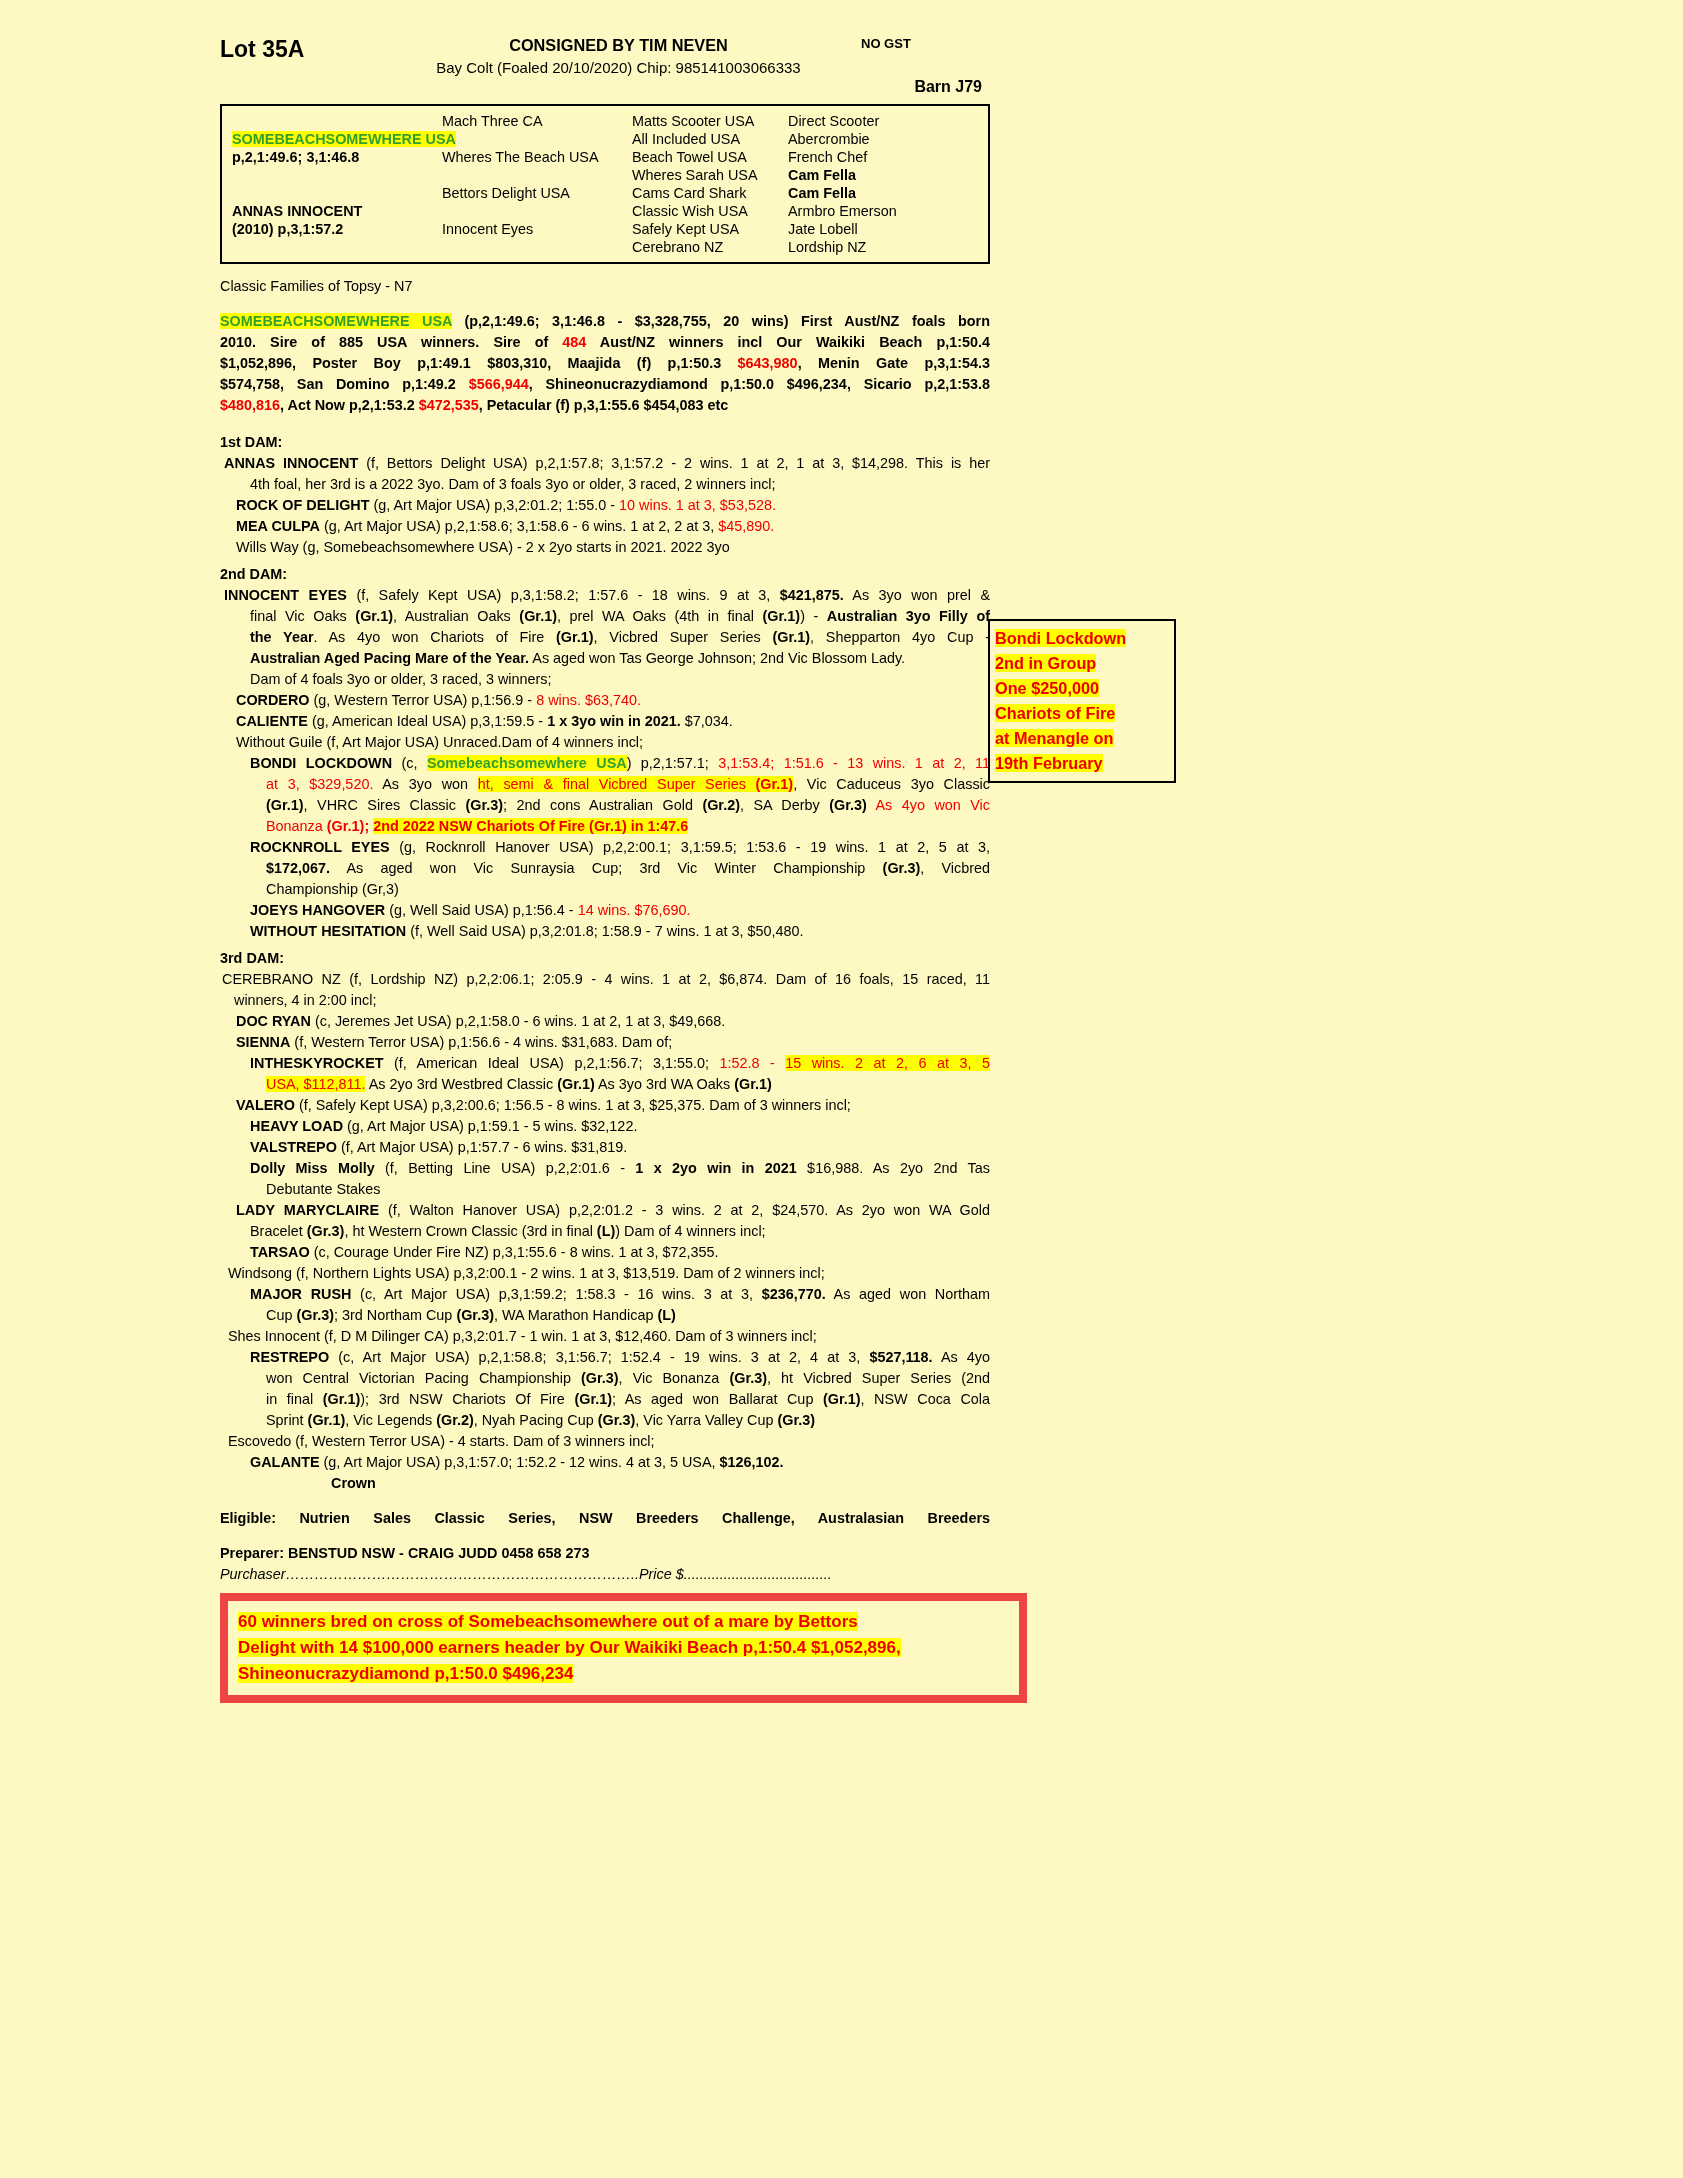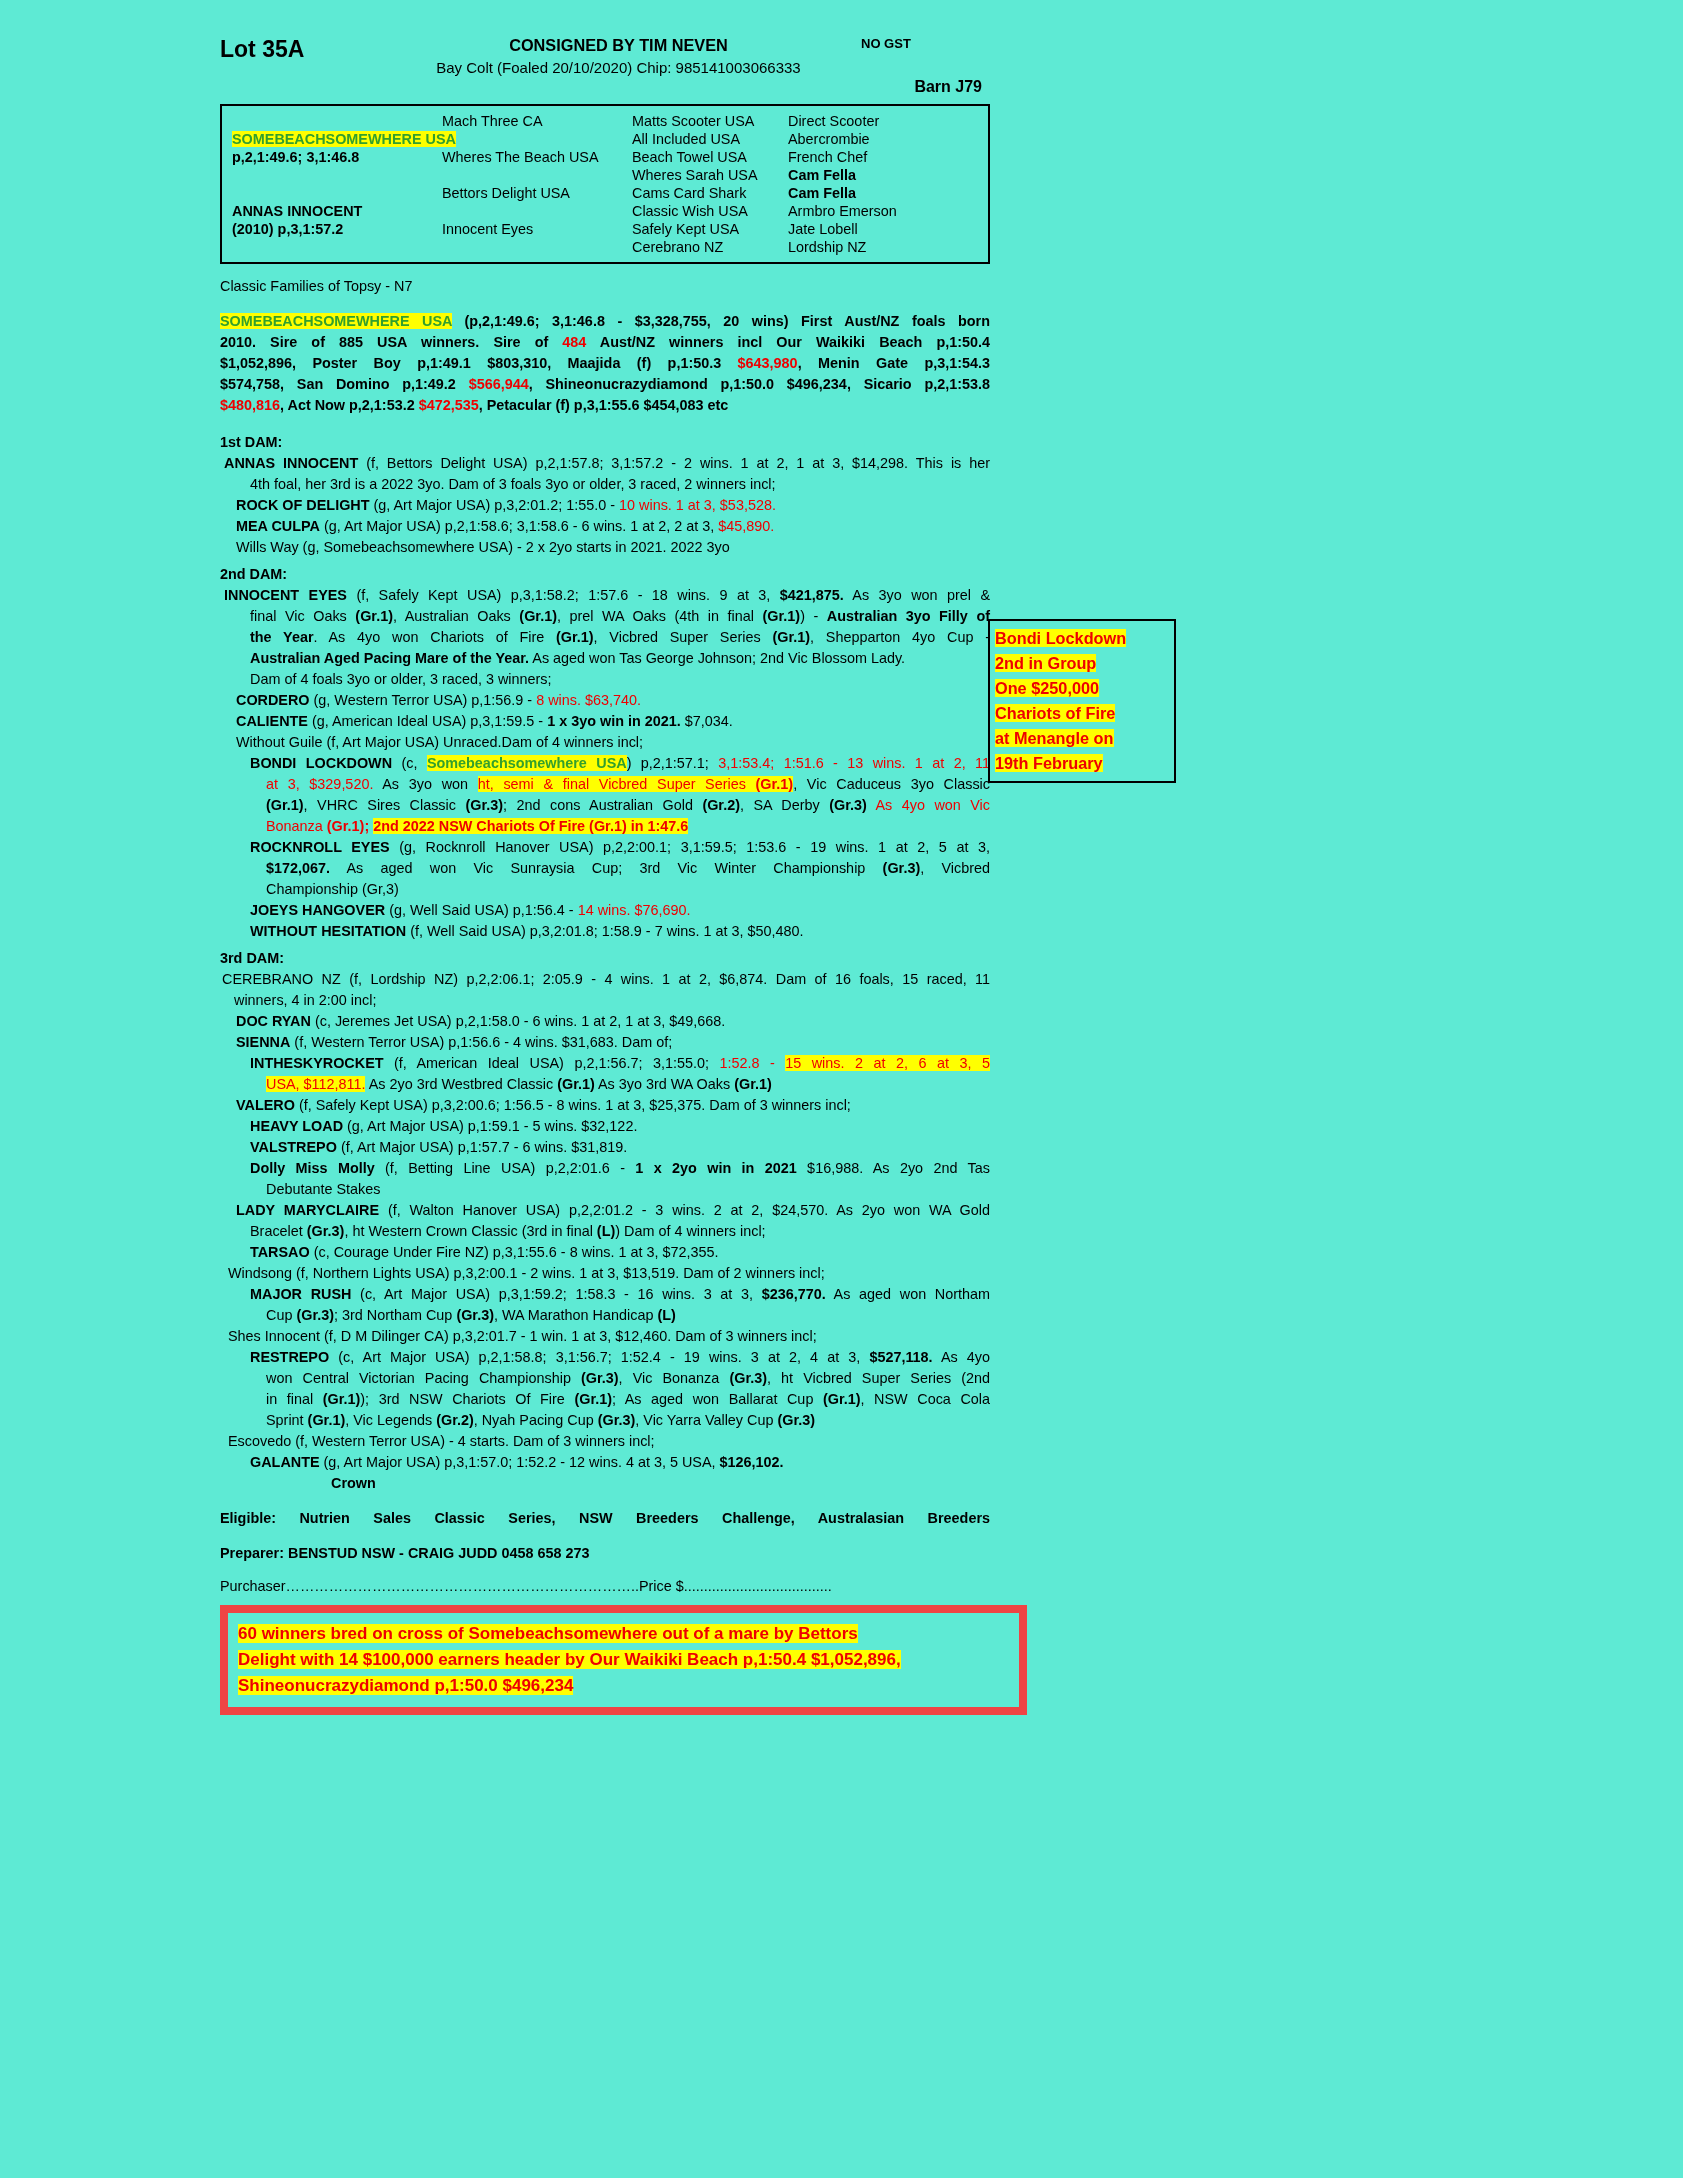--- a/index.html
+++ b/index.html
@@ -1,16 +1,16 @@
 <!DOCTYPE html>
 <html style="--highlight: #ffff00; --red: #ee0000; --green: #33a02c;"><head>
 <meta charset="utf-8">
 <style>
   html,body{margin:0;padding:0;background:#fff;}
-  .page{position:relative;width:1683px;height:2178px;background:#5eead4;
+  .page{position:relative;width:1683px;height:2178px;background:#fef9c3;
         font-family:"Liberation Sans",sans-serif;color:#000;overflow:hidden;}
   .content{position:absolute;left:220px;top:36px;width:770px;}
 
   
   .hdr-row1{display:flex;align-items:flex-start;}
   .lot{font-size:23px;font-weight:bold;width:168px;}
   .hdr-center{flex:1;text-align:center;}
   .consigned{font-size:16.3px;font-weight:bold;}
   .foal{font-size:15px;margin-top:4px;}
   .nogst{width:129px;font-size:13px;font-weight:bold;text-align:left;padding-left:12px;}
@@ -150,21 +150,21 @@
         <div class="ln" style="padding-left: 8px;"><span>Shes Innocent (f, D M Dilinger CA) p,3,2:01.7 - 1 win. 1 at 3, $12,460. Dam of 3 winners incl;</span></div>
         <div class="ln just" style="padding-left: 30px;"><span class="b">RESTREPO</span><span> (c, Art Major USA) p,2,1:58.8; 3,1:56.7; 1:52.4 - 19 wins. 3 at 2, 4 at 3, </span><span class="b">$527,118.</span><span> As 4yo</span></div>
         <div class="ln just" style="padding-left: 46px;"><span>won Central Victorian Pacing Championship </span><span class="b">(Gr.3)</span><span>, Vic Bonanza </span><span class="b">(Gr.3)</span><span>, ht Vicbred Super Series (2nd</span></div>
         <div class="ln just" style="padding-left: 46px;"><span>in final </span><span class="b">(Gr.1)</span><span>); 3rd NSW Chariots Of Fire </span><span class="b">(Gr.1)</span><span>; As aged won Ballarat Cup </span><span class="b">(Gr.1)</span><span>, NSW Coca Cola</span></div>
         <div class="ln" style="padding-left: 46px;"><span>Sprint </span><span class="b">(Gr.1)</span><span>, Vic Legends </span><span class="b">(Gr.2)</span><span>, Nyah Pacing Cup </span><span class="b">(Gr.3)</span><span>, Vic Yarra Valley Cup </span><span class="b">(Gr.3)</span></div>
         <div class="ln" style="padding-left: 8px;"><span>Escovedo (f, Western Terror USA) - 4 starts. Dam of 3 winners incl;</span></div>
         <div class="ln" style="padding-left: 30px;"><span class="b">GALANTE</span><span> (g, Art Major USA) p,3,1:57.0; 1:52.2 - 12 wins. 4 at 3, 5 USA, </span><span class="b">$126,102.</span></div>
         <div class="ln" style="padding-left: 111px;"><span class="b">Crown</span></div>
         <div class="ln just" style="margin-top: 14px;"><span class="b">Eligible: Nutrien Sales Classic Series, NSW Breeders Challenge, Australasian Breeders</span></div>
         <div class="ln" style="margin-top: 14px;"><span class="b">Preparer: BENSTUD NSW - CRAIG JUDD 0458 658 273</span></div>
-        <div class="ln" style="margin-top: 12px;"><span>Purchaser………………………………………………………………..Price $.....................................</span></div>
+        <div class="ln" style=" font-style: italic;"><span>Purchaser………………………………………………………………..Price $.....................................</span></div>
       </div>
 
     <div class="foot-box">
       <div class="fb-line"><span>60 winners bred on cross of Somebeachsomewhere out of a mare by Bettors</span></div>
       <div class="fb-line"><span>Delight with 14 $100,000 earners header by Our Waikiki Beach p,1:50.4 $1,052,896,</span></div>
       <div class="fb-line"><span>Shineonucrazydiamond p,1:50.0 $496,234</span></div>
     </div>
 
   </div>
 

